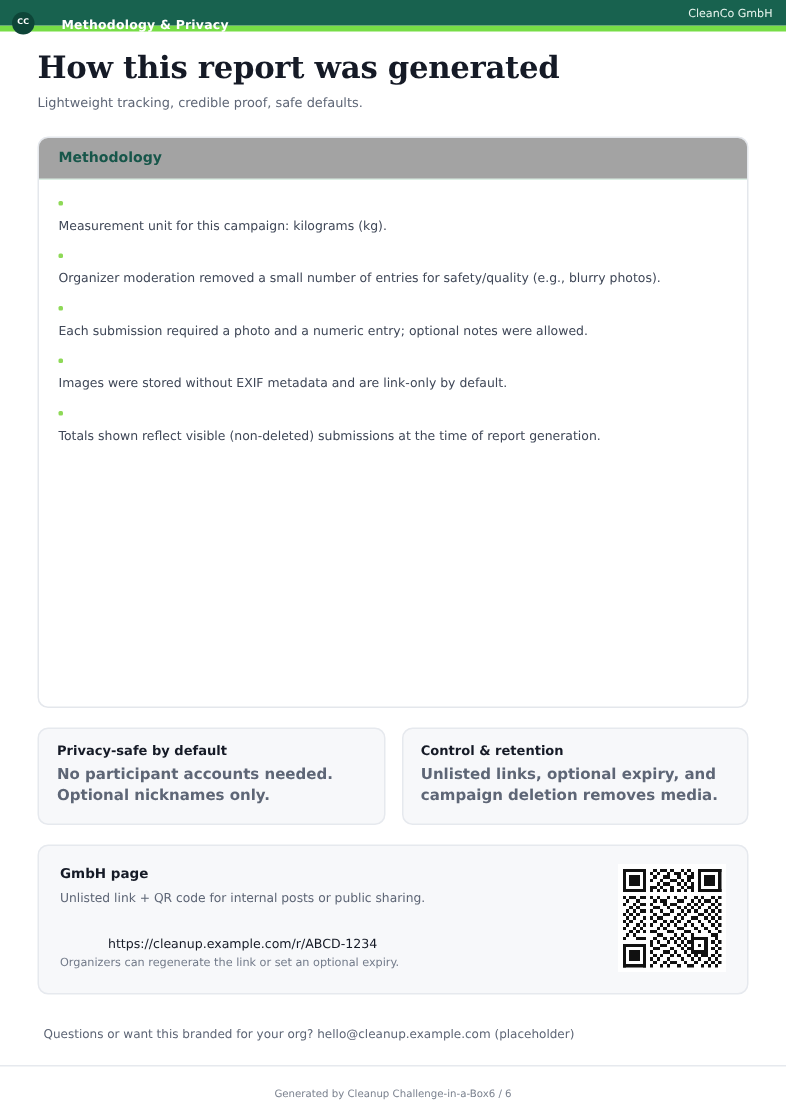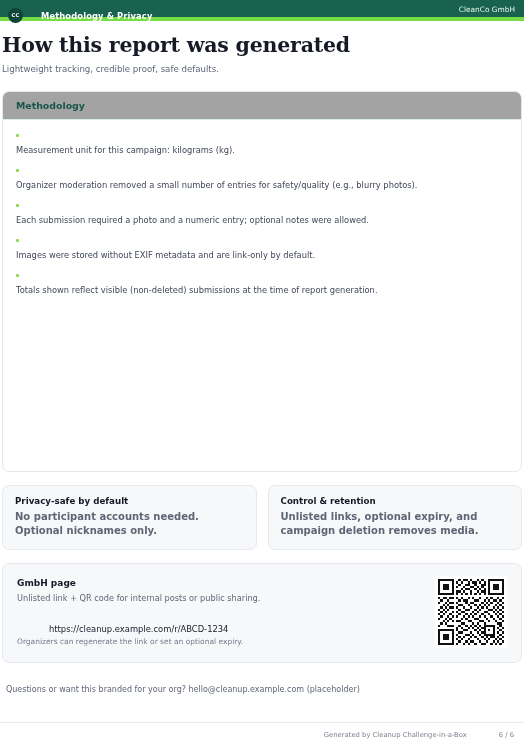--- a/index.html
+++ b/index.html
@@ -60,21 +60,21 @@
     color: #e8f5ee;
     font-size: 7.4px;
   }
   .accent-strip {
     height: 4px;
     background: #77dd46;
   }
 
   
   .page {
-    padding: 0 2px;
+    padding: 0 25px;
   }
 
   .title-block {
     padding-top: 12px;
   }
   .page-title {
     font-family: "DejaVu Serif", "Liberation Serif", serif;
     font-size: 20.5px;
     font-weight: bold;
     color: #151a26;
@@ -202,27 +202,26 @@
     margin-top: 22px;
     font-size: 8px;
     color: #5e6676;
     padding-left: 4px;
   }
   .footer {
     position: absolute;
     left: 0;
     right: 0;
     bottom: 0;
-    height: 24px;
+    height: 36px;
     border-top: 1px solid #e6e9ee;
     display: flex;
     align-items: center;
-    justify-content: flex-end;
+    justify-content: center;
     padding: 0 10px;
-    gap: 32px;
   }
   .footer-left, .footer-right {
     font-size: 6.8px;
     color: #7b828f;
   }
 </style>
 </head>
 <body>
 
 <div class="topbar">

